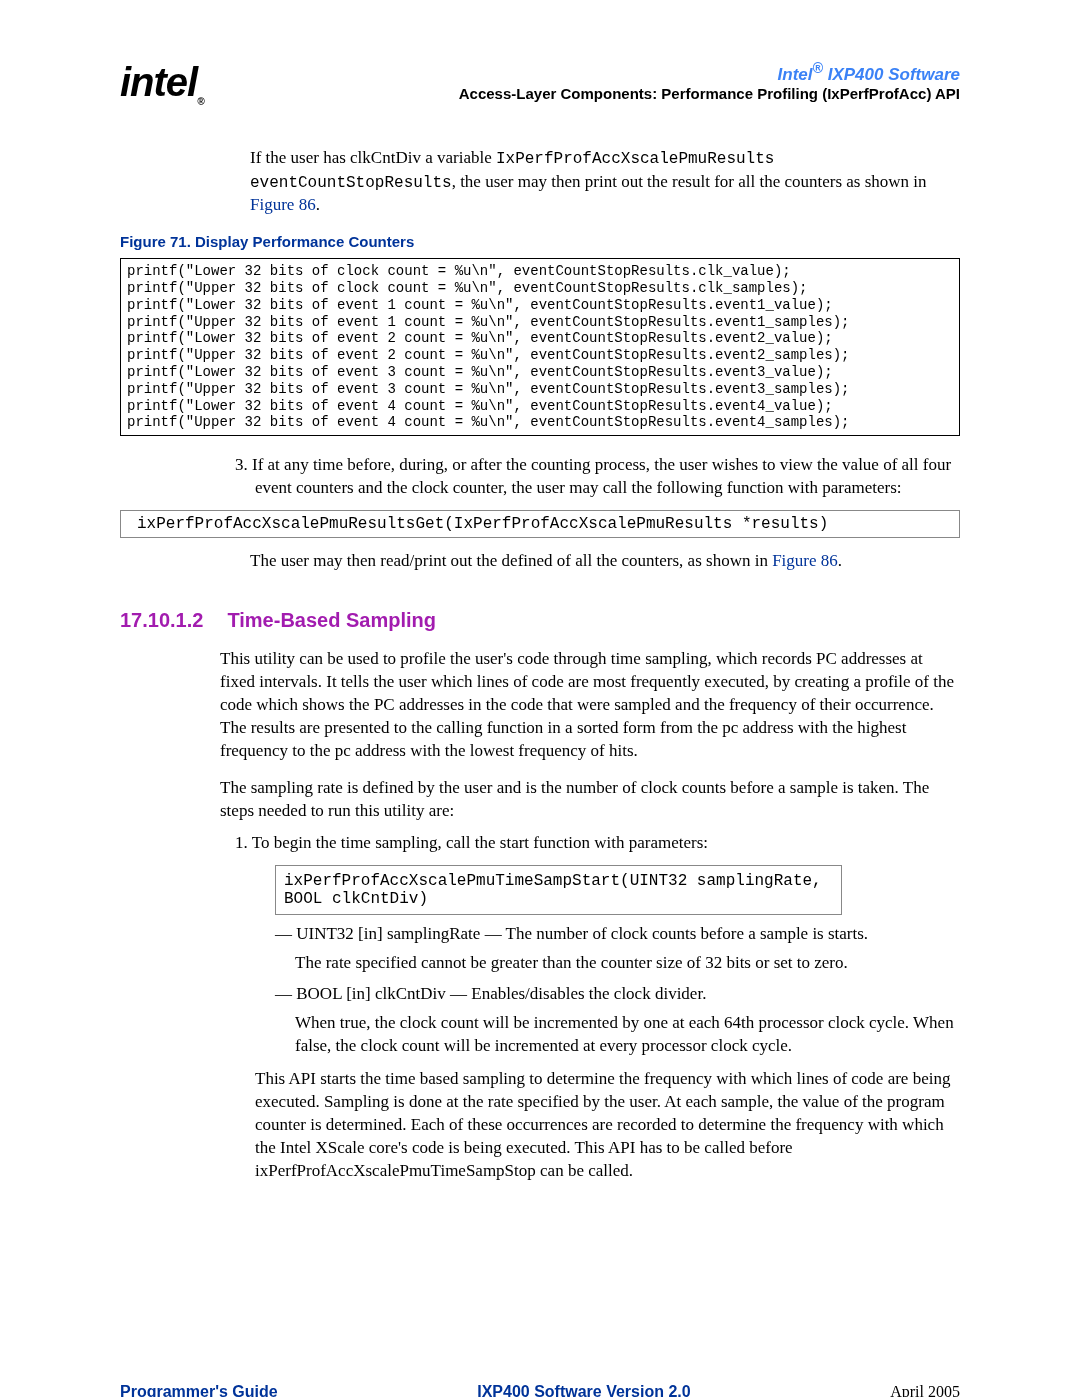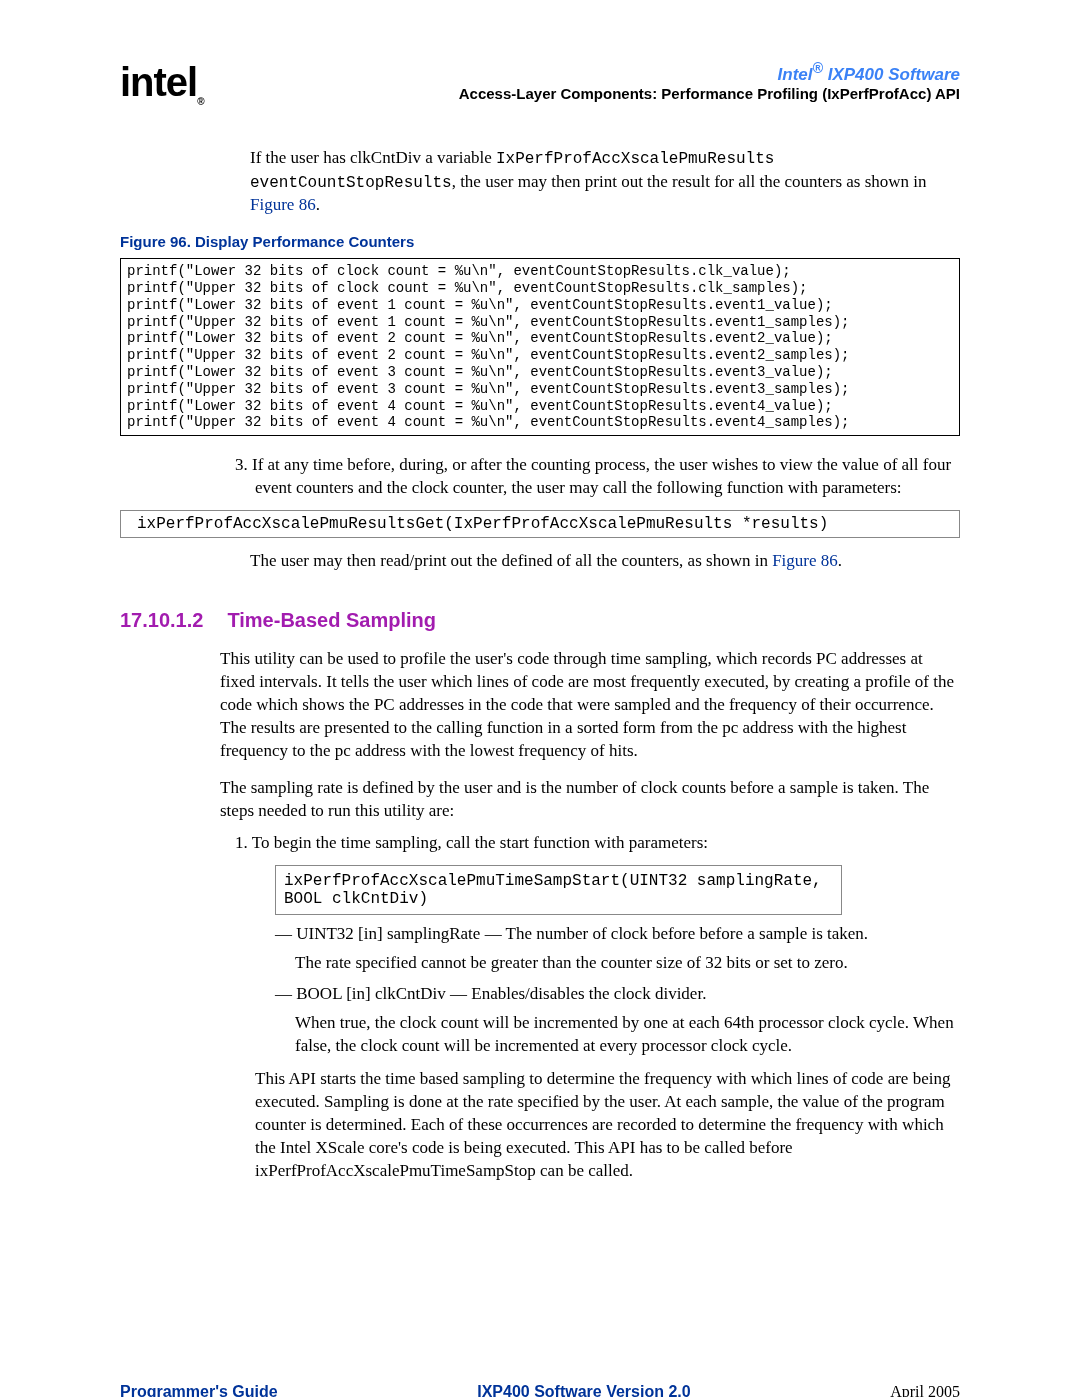--- a/index.html
+++ b/index.html
@@ -19,20 +19,21 @@
     align-items: flex-start;
     justify-content: space-between;
     margin-bottom: 40px;
   }
   .logo {
     font-family: Arial, Helvetica, sans-serif;
     font-size: 40px;
     font-weight: bold;
     letter-spacing: -1px;
     position: relative;
+    font-style: italic;
   }
   .logo .reg {
     font-size: 10px;
     vertical-align: sub;
   }
   .header-right {
     text-align: right;
     font-family: Arial, Helvetica, sans-serif;
   }
   .header-title {
@@ -158,21 +159,21 @@
         <span>Intel</span><sup>®</sup><span> IXP400 Software</span>
       </div>
       <div class="header-subtitle">Access-Layer Components: Performance Profiling (IxPerfProfAcc) API</div>
     </div>
   </div>
 
   <div class="body-text">
     <span>If the user has clkCntDiv a variable </span><span class="mono">IxPerfProfAccXscalePmuResults eventCountStopResults</span><span>, the user may then print out the result for all the counters as shown in </span><span class="link">Figure 86</span><span>.</span>
   </div>
 
-  <div class="figure-caption">Figure 96. Display Performance Counters</div>
+  <div class="figure-caption">Figure 71. Display Performance Counters</div>
 
   <div class="code-block">printf("Lower 32 bits of clock count = %u\n", eventCountStopResults.clk_value);
 printf("Upper 32 bits of clock count = %u\n", eventCountStopResults.clk_samples);
 printf("Lower 32 bits of event 1 count = %u\n", eventCountStopResults.event1_value);
 printf("Upper 32 bits of event 1 count = %u\n", eventCountStopResults.event1_samples);
 printf("Lower 32 bits of event 2 count = %u\n", eventCountStopResults.event2_value);
 printf("Upper 32 bits of event 2 count = %u\n", eventCountStopResults.event2_samples);
 printf("Lower 32 bits of event 3 count = %u\n", eventCountStopResults.event3_value);
 printf("Upper 32 bits of event 3 count = %u\n", eventCountStopResults.event3_samples);
 printf("Lower 32 bits of event 4 count = %u\n", eventCountStopResults.event4_value);
@@ -196,21 +197,21 @@
 
   <div class="body-text" style="margin-left:100px; margin-top:14px;">The sampling rate is defined by the user and is the number of clock counts before a sample is taken. The steps needed to run this utility are:</div>
 
   <div class="ol-item" style="margin-top:10px;">
     <span>1.  </span><span>To begin the time sampling, call the start function with parameters:</span>
   </div>
 
   <div class="small-code-box" style="white-space:pre;padding-left:8px;">ixPerfProfAccXscalePmuTimeSampStart(UINT32 samplingRate, 
 BOOL clkCntDiv)</div>
 
-  <div class="sub-indent">— UINT32 [in] samplingRate — The number of clock before before a sample is taken.</div>
+  <div class="sub-indent">— UINT32 [in] samplingRate — The number of clock counts before a sample is starts.</div>
   <div class="sub-sub-indent">The rate specified cannot be greater than the counter size of 32 bits or set to zero.</div>
 
   <div class="sub-indent">— BOOL [in] clkCntDiv — Enables/disables the clock divider.</div>
   <div class="sub-sub-indent">When true, the clock count will be incremented by one at each 64th processor clock cycle. When false, the clock count will be incremented at every processor clock cycle.</div>
 
   <div class="body-text" style="margin-left:135px; margin-top:10px;">This API starts the time based sampling to determine the frequency with which lines of code are being executed. Sampling is done at the rate specified by the user. At each sample, the value of the program counter is determined. Each of these occurrences are recorded to determine the frequency with which the Intel XScale core's code is being executed. This API has to be called before ixPerfProfAccXscalePmuTimeSampStop can be called.</div>
 
   <div class="footer">
     <div class="footer-left">Programmer's Guide</div>
     <div class="footer-center">

